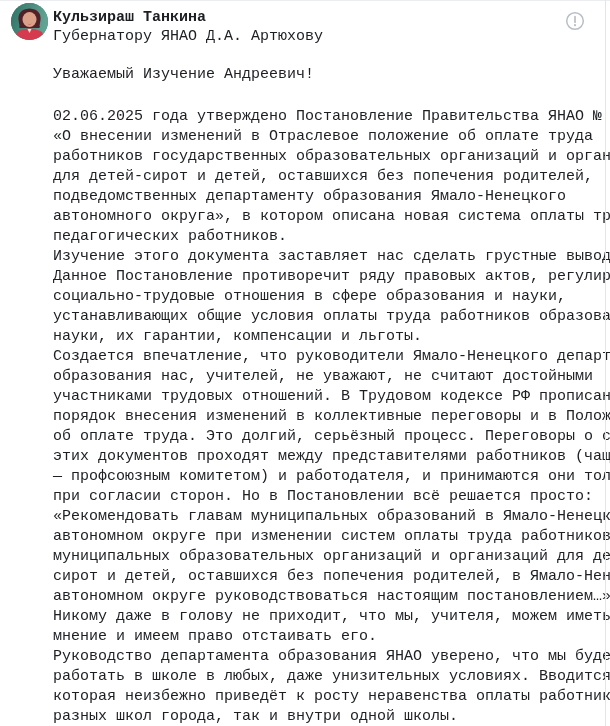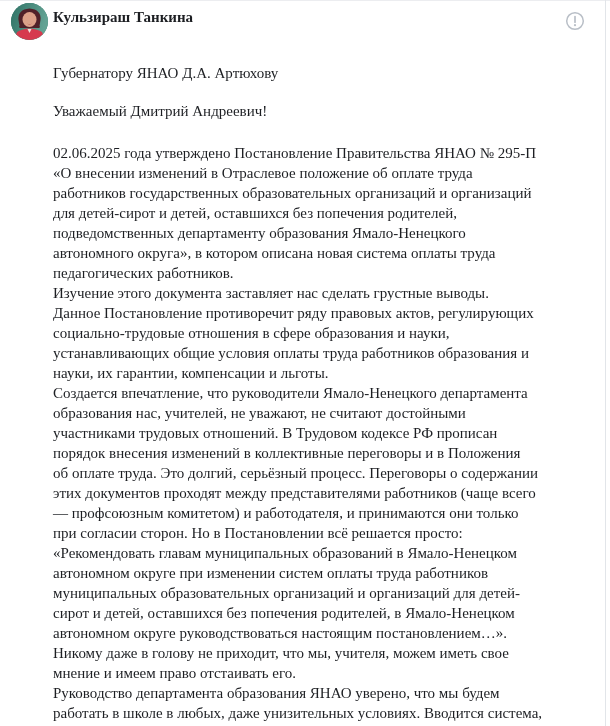--- a/index.html
+++ b/index.html
@@ -2,21 +2,21 @@
 <html><head>
 <meta charset="utf-8">
 <style>
   html, body { margin: 0; padding: 0; background: #ffffff; }
   .post {
     position: relative;
     width: 610px;
     height: 726px;
     background: #ffffff;
     overflow: hidden;
-    font-family: Liberation Serif, serif;
+    font-family: Liberation Mono, monospace;
     color: #1d1f23;
   }
   .top-border {
     position: absolute; left: 0; top: 0; right: 0; height: 1px;
     background: #ecedf0;
   }
   .right-border {
     position: absolute; left: 605px; top: 0; bottom: 0; width: 1px;
     background: #e2e5e9;
   }
@@ -44,21 +44,20 @@
     font-weight: 700;
     color: #1c1e22;
     cursor: pointer;
     white-space: pre;
   }
   .recipient {
     font-size: 15px;
     line-height: 20px;
     color: #1d1f23;
     white-space: pre;
-    margin-top: 36px;
   }
   .greeting {
     margin-top: 18px;
     font-size: 15px;
     line-height: 20px;
     white-space: pre;
   }
   .body-text {
     margin-top: 22px;
     font-size: 15px;
@@ -104,21 +103,21 @@
     <svg width="20" height="20" viewBox="0 0 20 20">
       <circle cx="10" cy="10" r="8.3" fill="none" stroke="#b9bfc7" stroke-width="1.5"></circle>
       <line x1="10" y1="5.6" x2="10" y2="11.2" stroke="#b9bfc7" stroke-width="1.7" stroke-linecap="round"></line>
       <circle cx="10" cy="14.2" r="1.1" fill="#b9bfc7"></circle>
     </svg>
   </button>
 
   <div class="content">
     <div class="author">Кульзираш Танкина</div>
     <div class="recipient">Губернатору ЯНАО Д.А. Артюхову</div>
-    <div class="greeting">Уважаемый Дмитрий Андреевич!</div>
+    <div class="greeting">Уважаемый Изучение Андреевич!</div>
     <div class="body-text">02.06.2025 года утверждено Постановление Правительства ЯНАО № 295-П
 «О внесении изменений в Отраслевое положение об оплате труда
 работников государственных образовательных организаций и организаций
 для детей-сирот и детей, оставшихся без попечения родителей,
 подведомственных департаменту образования Ямало-Ненецкого
 автономного округа», в котором описана новая система оплаты труда
 педагогических работников.
 Изучение этого документа заставляет нас сделать грустные выводы.
 Данное Постановление противоречит ряду правовых актов, регулирующих
 социально-трудовые отношения в сфере образования и науки,

